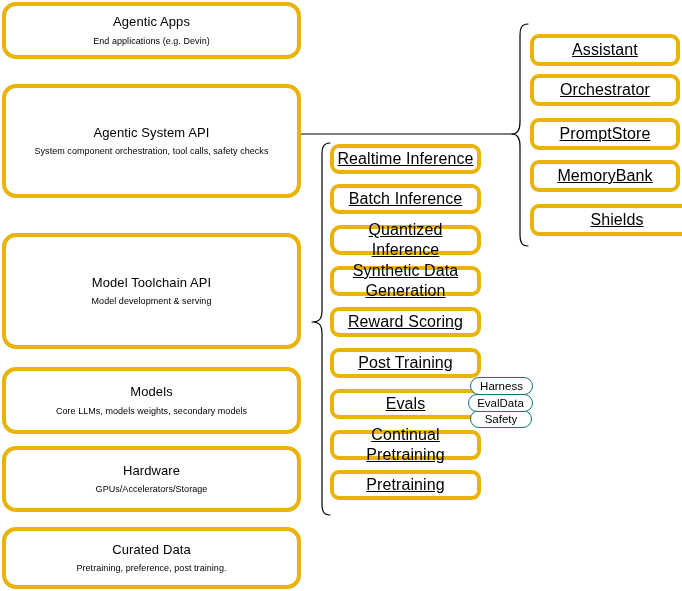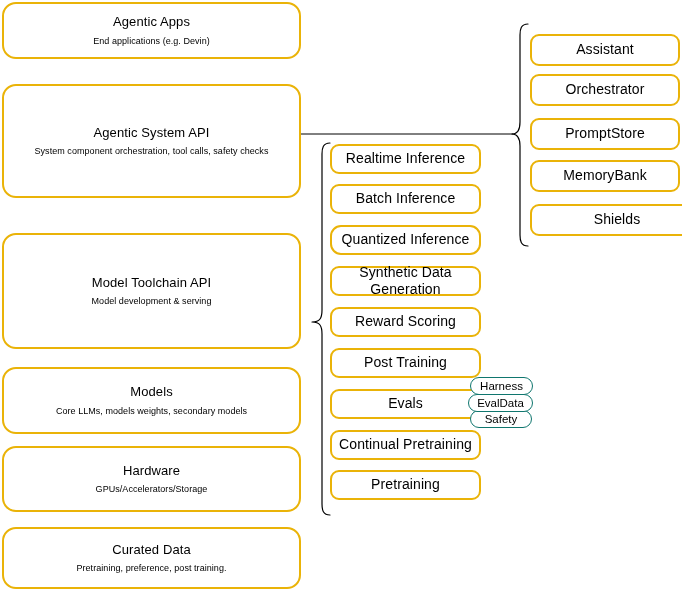--- a/index.html
+++ b/index.html
@@ -16,21 +16,21 @@
     position: relative;
     width: 682px;
     height: 591px;
     background: #ffffff;
     overflow: hidden;
   }
   .node {
     position: absolute;
     box-sizing: border-box;
     background: #ffffff;
-    border: 2px solid #eab308;
+    border: 4px solid #eab308;
     border-radius: 12px;
     display: flex;
     flex-direction: column;
     align-items: center;
     justify-content: center;
     text-align: center;
     line-height: 1.25;
   }
   .node .title {
     font-size: 13px;
@@ -42,21 +42,21 @@
     color: #000000;
     margin-top: 5px;
     letter-spacing: 0.05px;
   }
   
   .panel { border-radius: 14px; }
   
   .row-node {
     border-radius: 9px;
   }
-  .row-node .title { font-size: 14px; }
+  .row-node .title { font-size: 16px; text-decoration: underline; }
   
   .pill {
     position: absolute;
     box-sizing: border-box;
     background: #ffffff;
     border: 1px solid #0f766e;
     border-radius: 10px;
     display: flex;
     align-items: center;
     justify-content: center;

